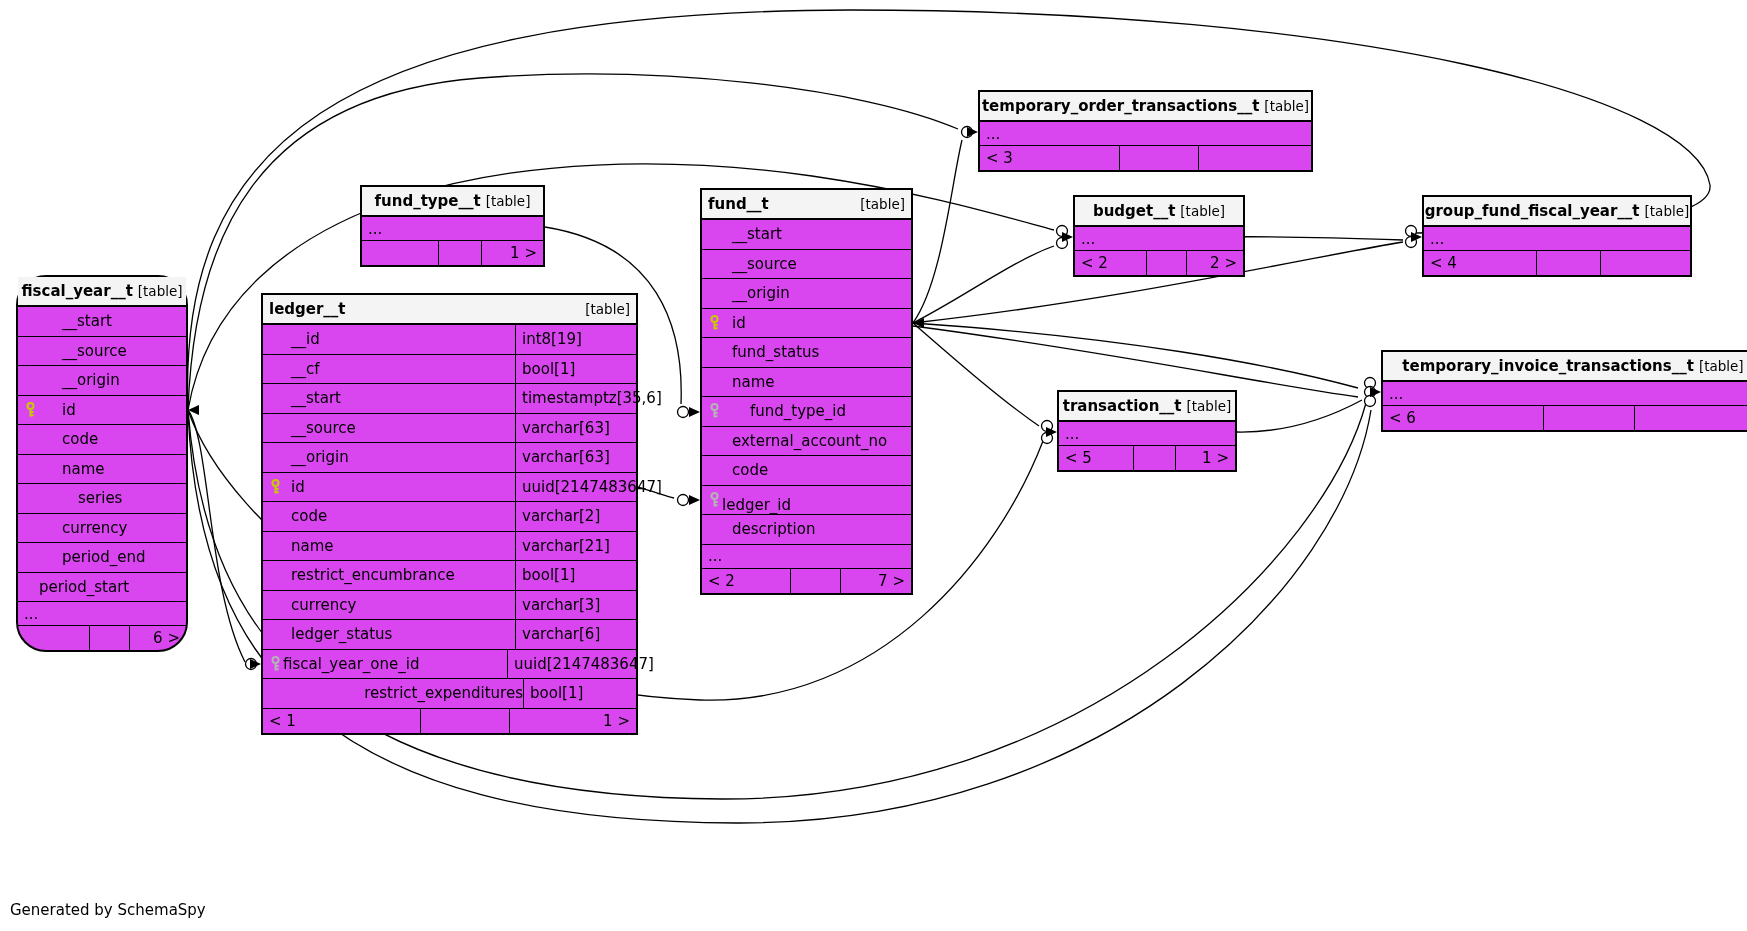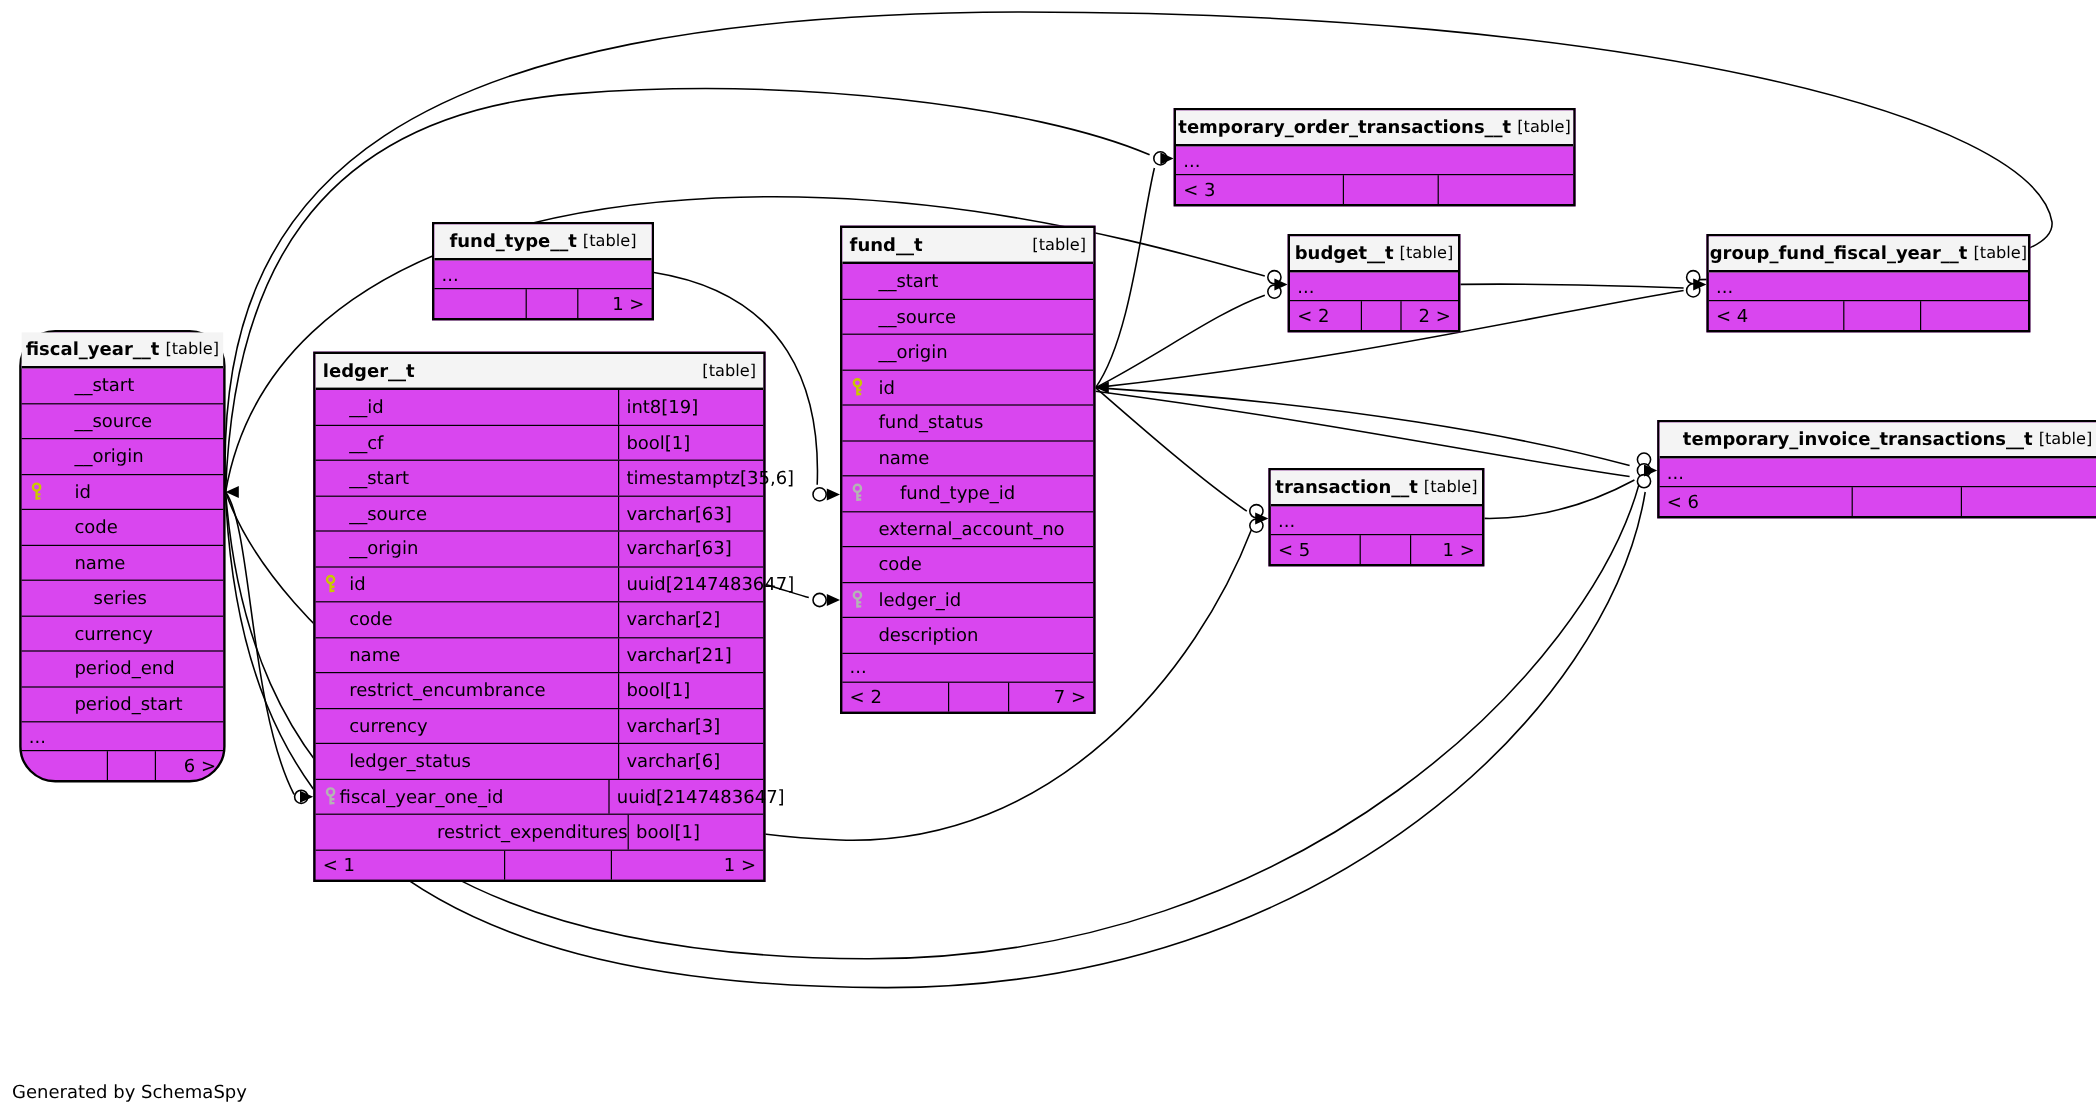--- a/index.html
+++ b/index.html
@@ -137,21 +137,21 @@
           <span class="col-name" style="padding-left: 44px;">
             <span>currency</span>
           </span>
         </div>
         <div class="tbl-row">
           <span class="col-name" style="padding-left: 44px;">
             <span>period_end</span>
           </span>
         </div>
         <div class="tbl-row">
-          <span class="col-name" style="padding-left: 44px;">
+          <span class="col-name" style="padding-left: 21px;">
             <span>period_start</span>
           </span>
         </div>
         <div class="tbl-ellipsis">...</div>
         <div class="tbl-footer">
           <span class="fcell f-left"></span>
           <span class="fcell f-mid"></span>
           <span class="fcell f-right">6 &gt;</span>
         </div>
       </div>
@@ -330,21 +330,21 @@
             <span>code</span>
           </span>
         </div>
         <div class="tbl-row">
           <span class="key-ico" style="color: rgb(180, 180, 180);">
             <svg width="11" height="17" viewBox="0 0 11 17">
               <circle cx="5.5" cy="4.5" r="3" fill="none" stroke="currentColor" stroke-width="2"></circle>
               <path d="M5.5 7.5 V15 M5.5 10.5 h3.2 M5.5 13.8 h3.2" fill="none" stroke="currentColor" stroke-width="2"></path>
             </svg>
           </span>
-          <span class="col-name" style="padding-left: 30px;">
+          <span class="col-name" style="padding-left: 20px; align-items: flex-end;">
             <span>ledger_id</span>
           </span>
         </div>
         <div class="tbl-row">
           <span class="col-name" style="padding-left: 30px;">
             <span>description</span>
           </span>
         </div>
         <div class="tbl-ellipsis">...</div>
         <div class="tbl-footer">
@@ -358,21 +358,21 @@
           <span class="tbl-title">temporary_order_transactions__t</span>
           <span class="tbl-tag">[table]</span>
         </div>
         <div class="tbl-ellipsis">...</div>
         <div class="tbl-footer">
           <span class="fcell f-left">&lt; 3</span>
           <span class="fcell f-mid"></span>
           <span class="fcell f-right"></span>
         </div>
       </div>
-      <div class="db-table" style="left: 1073px; top: 195px; width: 144px;">
+      <div class="db-table" style="left: 1073px; top: 195px; width: 172px;">
         <div class="tbl-header center">
           <span class="tbl-title">budget__t</span>
           <span class="tbl-tag">[table]</span>
         </div>
         <div class="tbl-ellipsis">...</div>
         <div class="tbl-footer">
           <span class="fcell f-left">&lt; 2</span>
           <span class="fcell f-mid"></span>
           <span class="fcell f-right">2 &gt;</span>
         </div>

